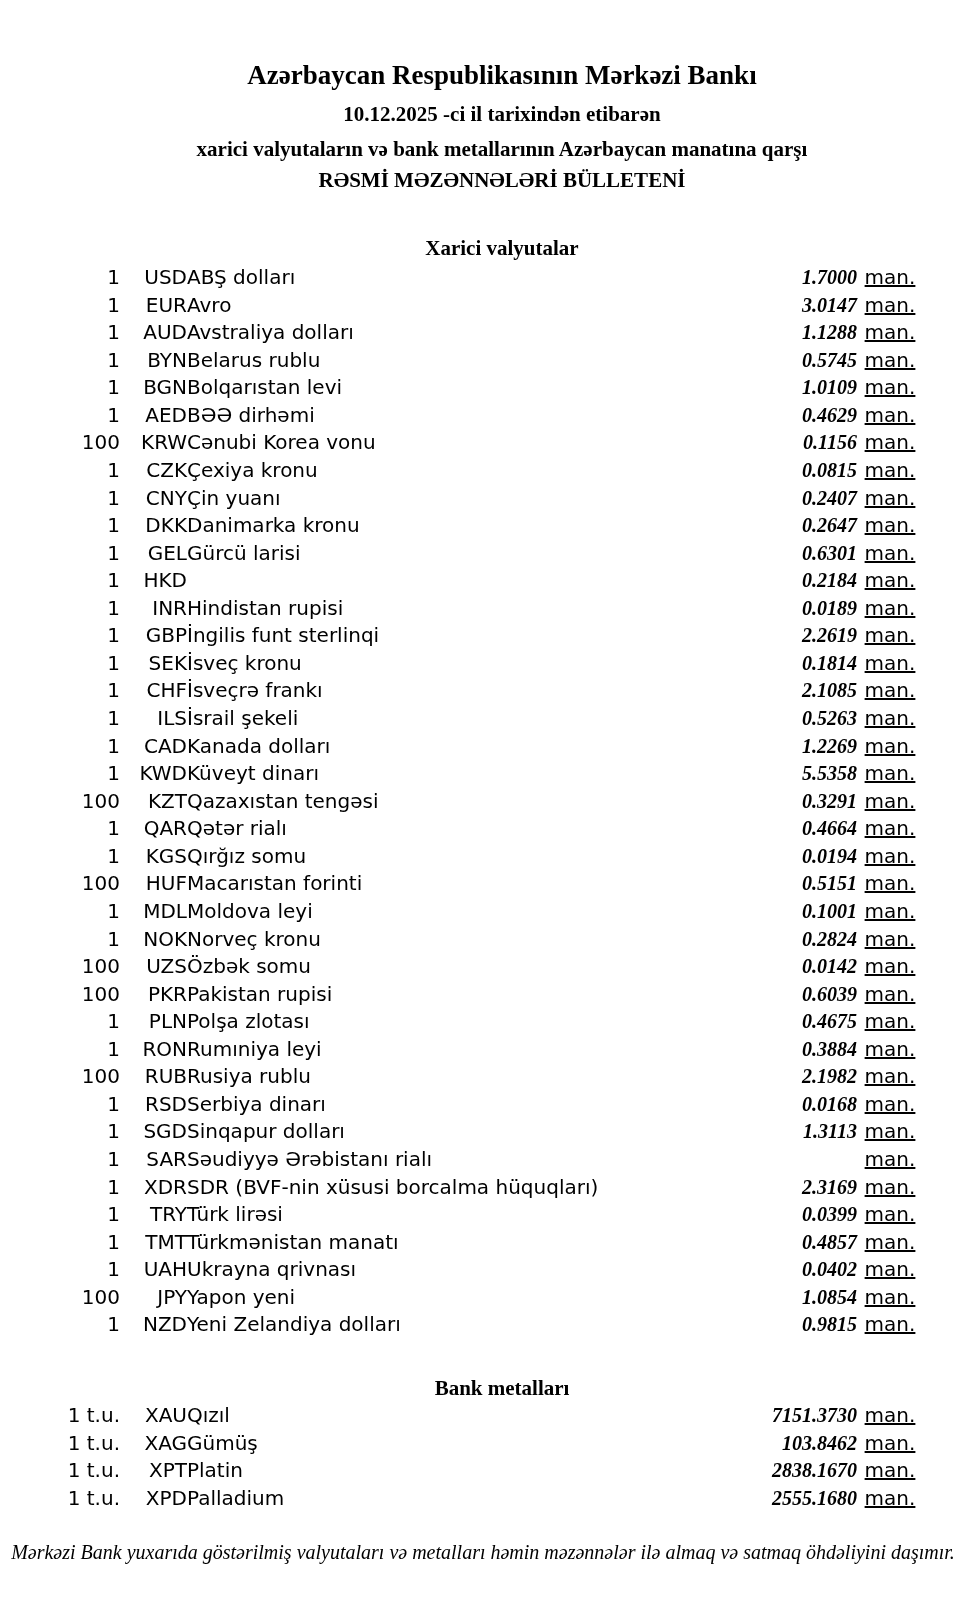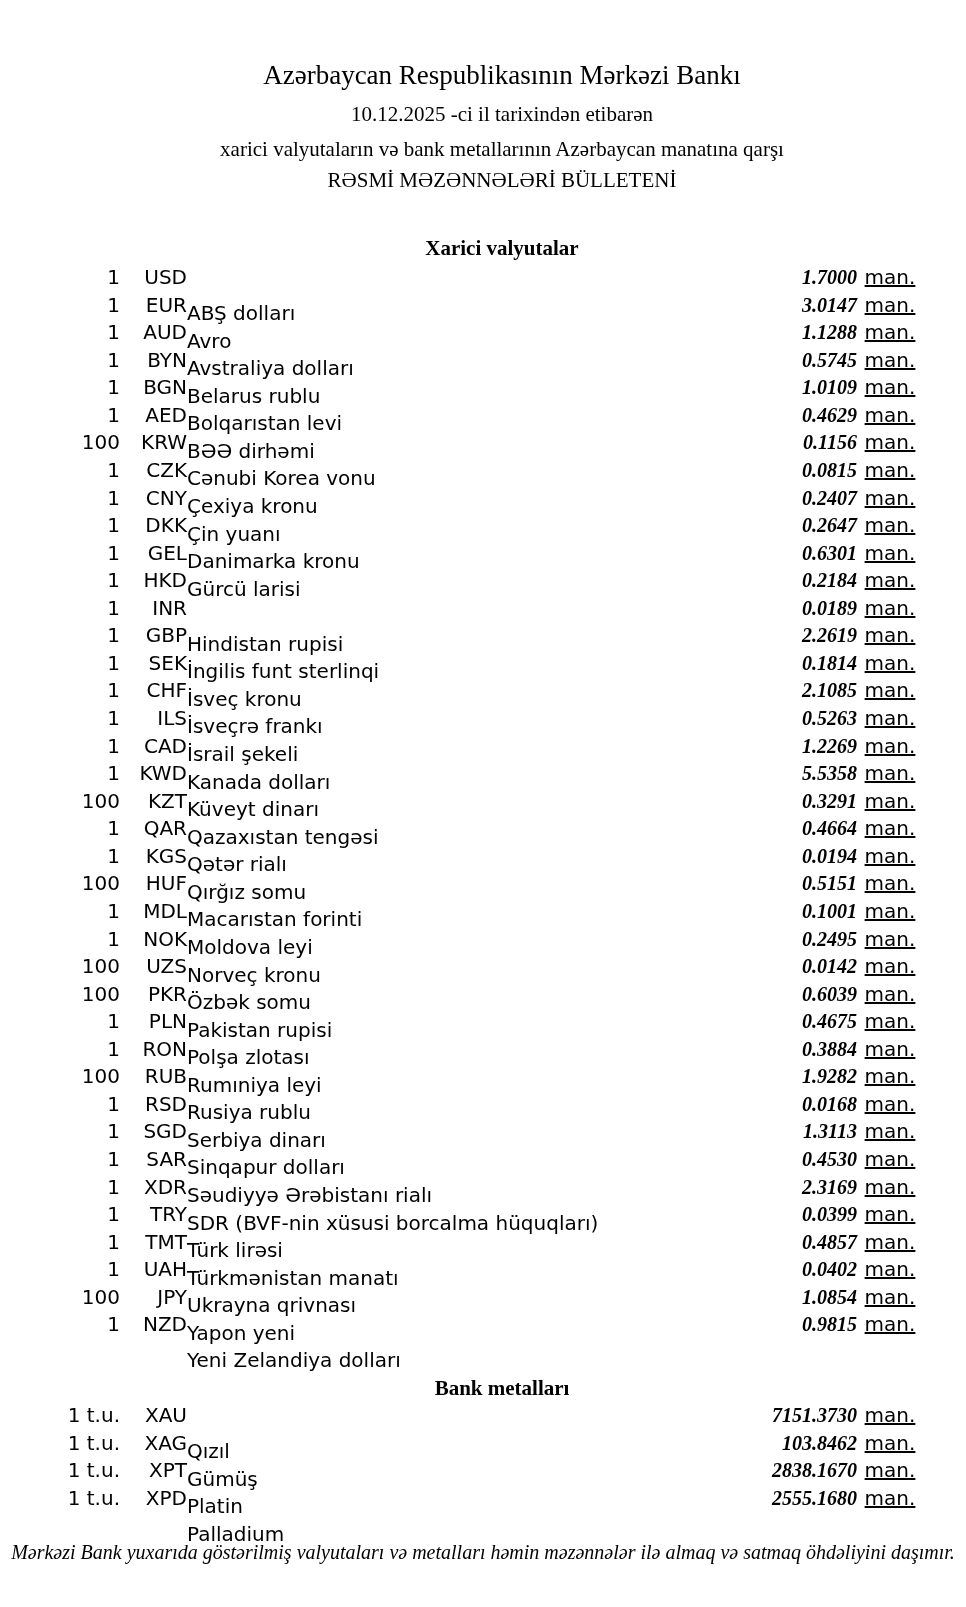--- a/index.html
+++ b/index.html
@@ -16,21 +16,21 @@
     overflow: hidden;
     font-family: "DejaVu Sans", sans-serif;
   }
   
   .hdr {
     position: absolute;
     left: 38px;
     width: 928px;
     text-align: center;
     font-family: "Liberation Serif", serif;
-    font-weight: normal;
+    font-weight: bold;
     white-space: nowrap;
   }
   .hdr--title    { top: 58px;  font-size: 27px; line-height: 34px; }
   .hdr--date     { top: 101px; font-size: 21px; line-height: 26px; }
   .hdr--subtitle { top: 136px; font-size: 21px; line-height: 26px; }
   .hdr--bulletin { top: 167px; font-size: 21px; line-height: 26px; }
   .section-heading {
     position: absolute;
     left: 38px;
     width: 928px;
@@ -57,21 +57,21 @@
   .table--metals .row { height: 27.5px; }
   .row span {
     position: absolute;
     top: 0;
     line-height: 27.57px;
     font-size: 20px;
     white-space: nowrap;
   }
   .qty  { left: 30px;  width: 90px;  text-align: right; }
   .code { left: 125px; width: 62px;  text-align: right; }
-  .name { left: 187px; width: 420px; text-align: left; margin-top: 36px; }
+  .name { left: 187px; width: 420px; text-align: left; }
   .rate {
     left: 624px; width: 233px; text-align: right;
     font-family: "Liberation Serif", serif;
     font-weight: bold;
     font-style: italic;
     font-size: 21px;
   }
   .unit { left: 845px; width: 90px; text-align: center; text-decoration: underline; }
   
   .footer-note {
@@ -290,21 +290,21 @@
     <span class="code">MDL</span>
     <span class="name">Moldova leyi</span>
     <span class="rate">0.1001</span>
     <span class="unit">man.</span>
   </div>
 
   <div class="row">
     <span class="qty">1</span>
     <span class="code">NOK</span>
     <span class="name">Norveç kronu</span>
-    <span class="rate">0.2495</span>
+    <span class="rate">0.2824</span>
     <span class="unit">man.</span>
   </div>
 
   <div class="row">
     <span class="qty">100</span>
     <span class="code">UZS</span>
     <span class="name">Özbək somu</span>
     <span class="rate">0.0142</span>
     <span class="unit">man.</span>
   </div>
@@ -330,21 +330,21 @@
     <span class="code">RON</span>
     <span class="name">Rumıniya leyi</span>
     <span class="rate">0.3884</span>
     <span class="unit">man.</span>
   </div>
 
   <div class="row">
     <span class="qty">100</span>
     <span class="code">RUB</span>
     <span class="name">Rusiya rublu</span>
-    <span class="rate">1.9282</span>
+    <span class="rate">2.1982</span>
     <span class="unit">man.</span>
   </div>
 
   <div class="row">
     <span class="qty">1</span>
     <span class="code">RSD</span>
     <span class="name">Serbiya dinarı</span>
     <span class="rate">0.0168</span>
     <span class="unit">man.</span>
   </div>
@@ -354,21 +354,20 @@
     <span class="code">SGD</span>
     <span class="name">Sinqapur dolları</span>
     <span class="rate">1.3113</span>
     <span class="unit">man.</span>
   </div>
 
   <div class="row">
     <span class="qty">1</span>
     <span class="code">SAR</span>
     <span class="name">Səudiyyə Ərəbistanı rialı</span>
-    <span class="rate">0.4530</span>
     <span class="unit">man.</span>
   </div>
 
   <div class="row">
     <span class="qty">1</span>
     <span class="code">XDR</span>
     <span class="name">SDR (BVF-nin xüsusi borcalma hüquqları)</span>
     <span class="rate">2.3169</span>
     <span class="unit">man.</span>
   </div>

